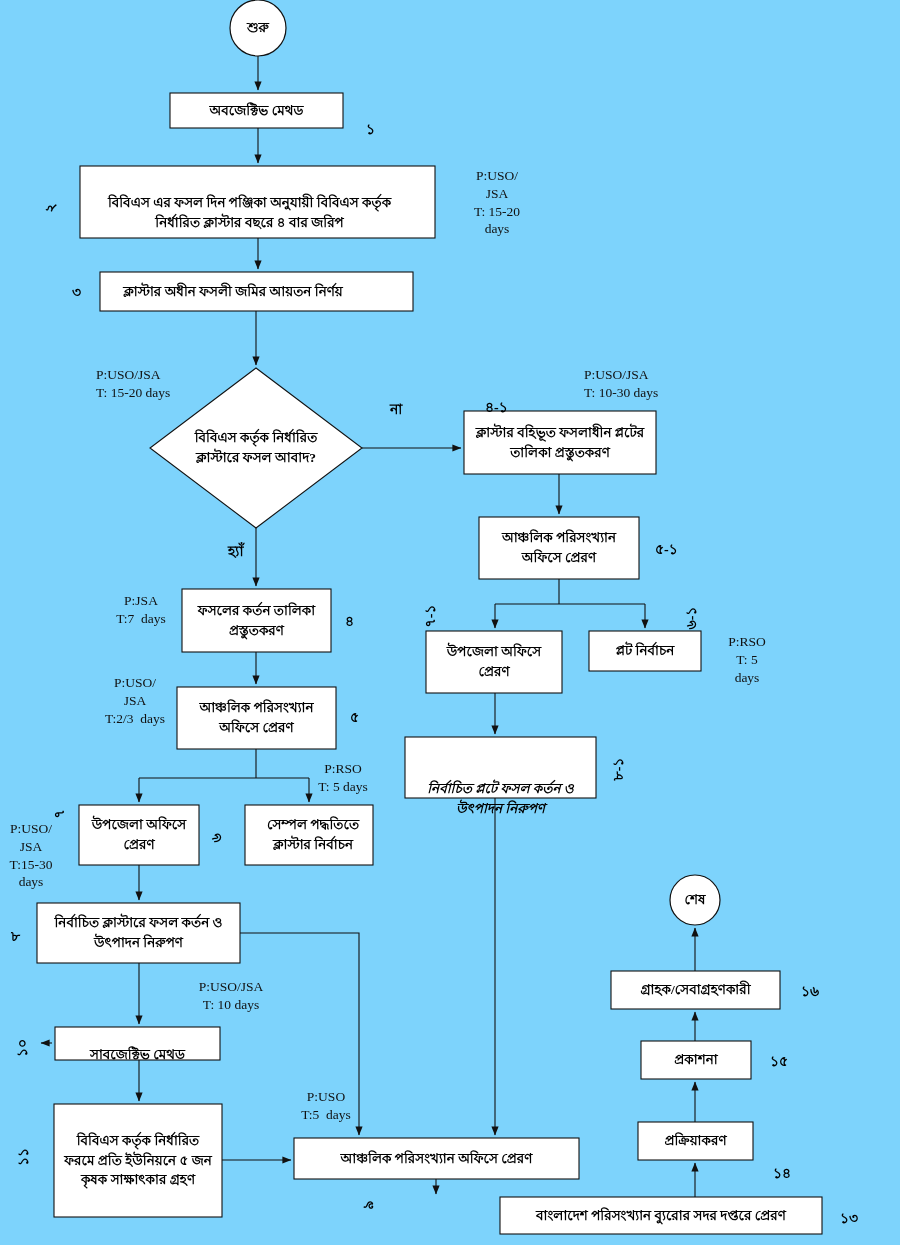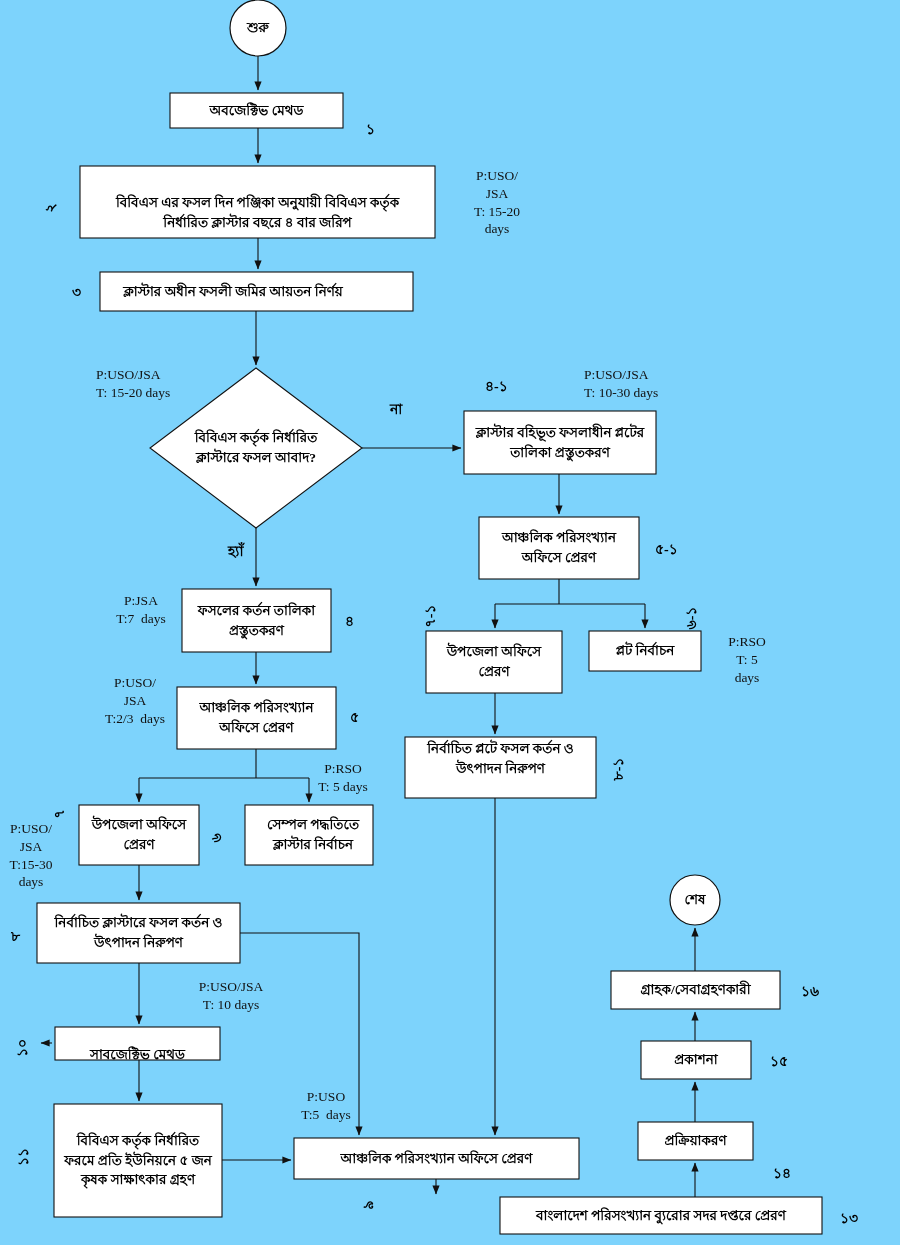--- a/index.html
+++ b/index.html
@@ -126,21 +126,21 @@
       <line x1="695" y1="1122" x2="695" y2="1082" marker-end="url(#ah)"></line>
       <line x1="695" y1="1041" x2="695" y2="1012" marker-end="url(#ah)"></line>
       <line x1="695" y1="971" x2="695" y2="928" marker-end="url(#ah)"></line>
     </g>
   </svg>
 
   <div class="node-text" style="left:230px;top:10px;width:56px;height:36px;">শুরু</div>
   <div class="node-text" style="left:670px;top:884px;width:50px;height:32px;">শেষ</div>
 
   <div class="node-text" style="left:170px;top:93px;width:173px;height:35px;">অবজেক্টিভ মেথড</div>
-  <div class="node-text" style="left:80px;top:166px;width:355px;height:93px;white-space:pre-line;">বিবিএস এর ফসল দিন পঞ্জিকা অনুযায়ী বিবিএস কর্তৃক
+  <div class="node-text" style="left:72px;top:166px;width:355px;height:93px;white-space:pre-line;">বিবিএস এর ফসল দিন পঞ্জিকা অনুযায়ী বিবিএস কর্তৃক
 নির্ধারিত ক্লাস্টার বছরে ৪ বার জরিপ</div>
   <div class="node-text" style="left:100px;top:272px;width:266px;height:39px;">ক্লাস্টার অধীন ফসলী জমির আয়তন নির্ণয়</div>
   <div class="node-text" style="left:182px;top:589px;width:149px;height:63px;white-space:pre-line;">ফসলের কর্তন তালিকা
 প্রস্তুতকরণ</div>
   <div class="node-text" style="left:177px;top:687px;width:159px;height:62px;white-space:pre-line;">আঞ্চলিক পরিসংখ্যান
 অফিসে প্রেরণ</div>
   <div class="node-text" style="left:245px;top:805px;width:136px;height:60px;white-space:pre-line;">সেম্পল পদ্ধতিতে
 ক্লাস্টার নির্বাচন</div>
   <div class="node-text" style="left:79px;top:805px;width:120px;height:60px;white-space:pre-line;">উপজেলা অফিসে
 প্রেরণ</div>
@@ -156,21 +156,21 @@
   <div class="node-text" style="left:641px;top:1041px;width:110px;height:38px;">প্রকাশনা</div>
   <div class="node-text" style="left:611px;top:971px;width:169px;height:38px;">গ্রাহক/সেবাগ্রহণকারী</div>
 
   <div class="node-text" style="left:464px;top:411px;width:192px;height:63px;white-space:pre-line;">ক্লাস্টার বহিভূত ফসলাধীন প্লটের
 তালিকা প্রস্তুতকরণ</div>
   <div class="node-text" style="left:479px;top:517px;width:160px;height:62px;white-space:pre-line;">আঞ্চলিক পরিসংখ্যান
 অফিসে প্রেরণ</div>
   <div class="node-text" style="left:589px;top:631px;width:112px;height:40px;">প্লট নির্বাচন</div>
   <div class="node-text" style="left:426px;top:631px;width:136px;height:62px;white-space:pre-line;">উপজেলা অফিসে
 প্রেরণ</div>
-  <div class="node-text" style="left:405px;top:737px;width:191px;height:43px;white-space:pre-line;">নির্বাচিত প্লটে ফসল কর্তন ও
+  <div class="node-text" style="left:405px;top:777px;width:191px;height:43px;white-space:pre-line;font-style:italic;">নির্বাচিত প্লটে ফসল কর্তন ও
 উৎপাদন নিরুপণ</div>
 
   <div class="node-text" style="left:156px;top:418px;width:200px;height:60px;white-space:pre-line;">বিবিএস কর্তৃক নির্ধারিত
 ক্লাস্টারে ফসল আবাদ?</div>
 
   <div class="edge-lbl" style="left:228px;top:540px;font-family:Liberation Serif, serif;">হ্যাঁ</div>
   <div class="edge-lbl" style="left:390px;top:398px;">না</div>
 
   <div class="num" style="left:366px;top:118px;">১</div>
   <div class="num rot" style="left:46px;top:196px;">২</div>
@@ -181,21 +181,21 @@
   <div class="num rot" style="left:55px;top:802px;">৭</div>
   <div class="num" style="left:11px;top:925px;">৮</div>
   <div class="num rot" style="left:364px;top:1193px;">৯</div>
   <div class="num rot" style="left:14px;top:1036px;">১০</div>
   <div class="num rot" style="left:15px;top:1145px;">১১</div>
   <div class="num" style="left:840px;top:1207px;">১৩</div>
   <div class="num" style="left:773px;top:1127px;margin-top:35px;">১৪</div>
   <div class="num" style="left:770px;top:1050px;">১৫</div>
   <div class="num" style="left:801px;top:980px;">১৬</div>
 
-  <div class="num" style="left:485px;top:375px;">৪-১</div>
+  <div class="num" style="left:485px;top:396px;">৪-১</div>
   <div class="num" style="left:655px;top:538px;">৫-১</div>
   <div class="num rot" style="left:681px;top:606px;">৬-১</div>
   <div class="num rot" style="left:420px;top:604px;">৭-১</div>
   <div class="num rot" style="left:608px;top:757px;">৮-১</div>
 
   <div class="ann" style="left:459px;top:167px;width:76px;">P:USO/
 JSA
 T: 15-20
 days</div>
   <div class="ann" style="left:96px;top:366px;width:120px;text-align:left;">P:USO/JSA

